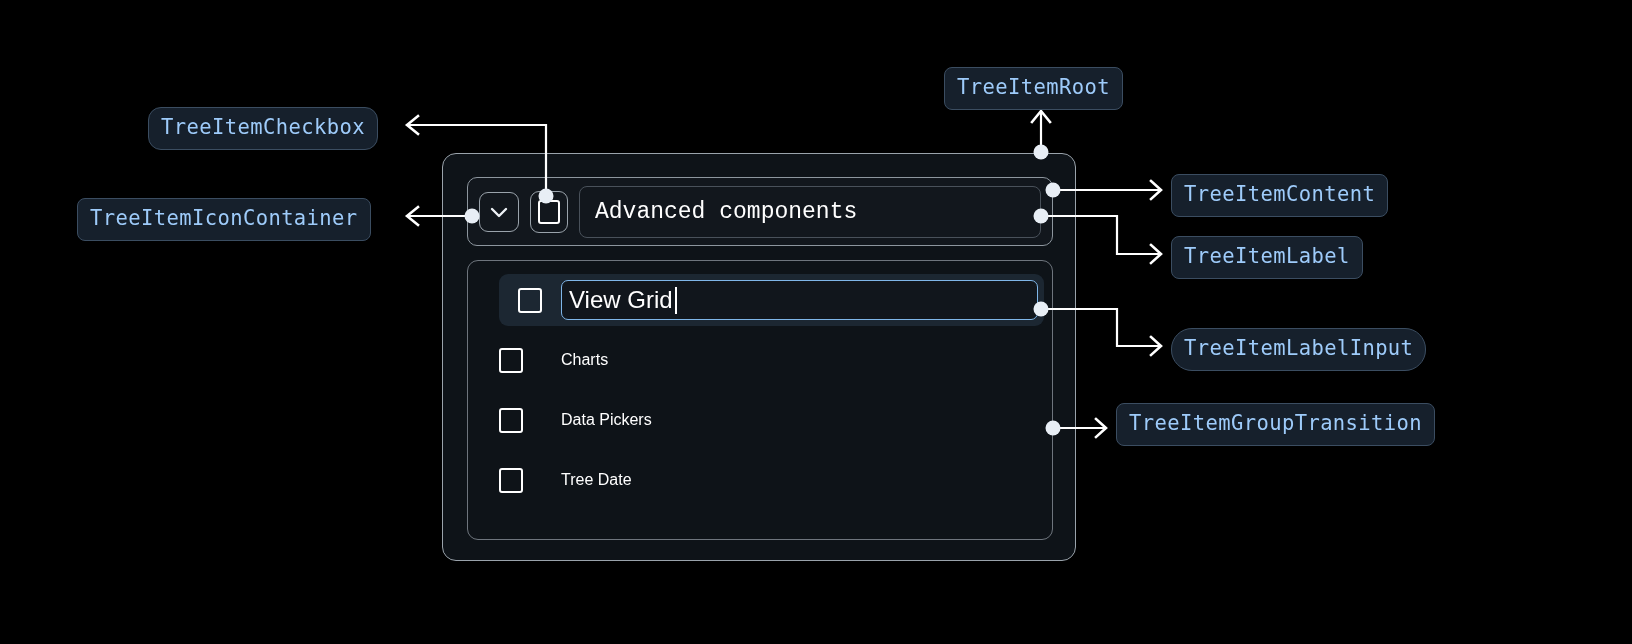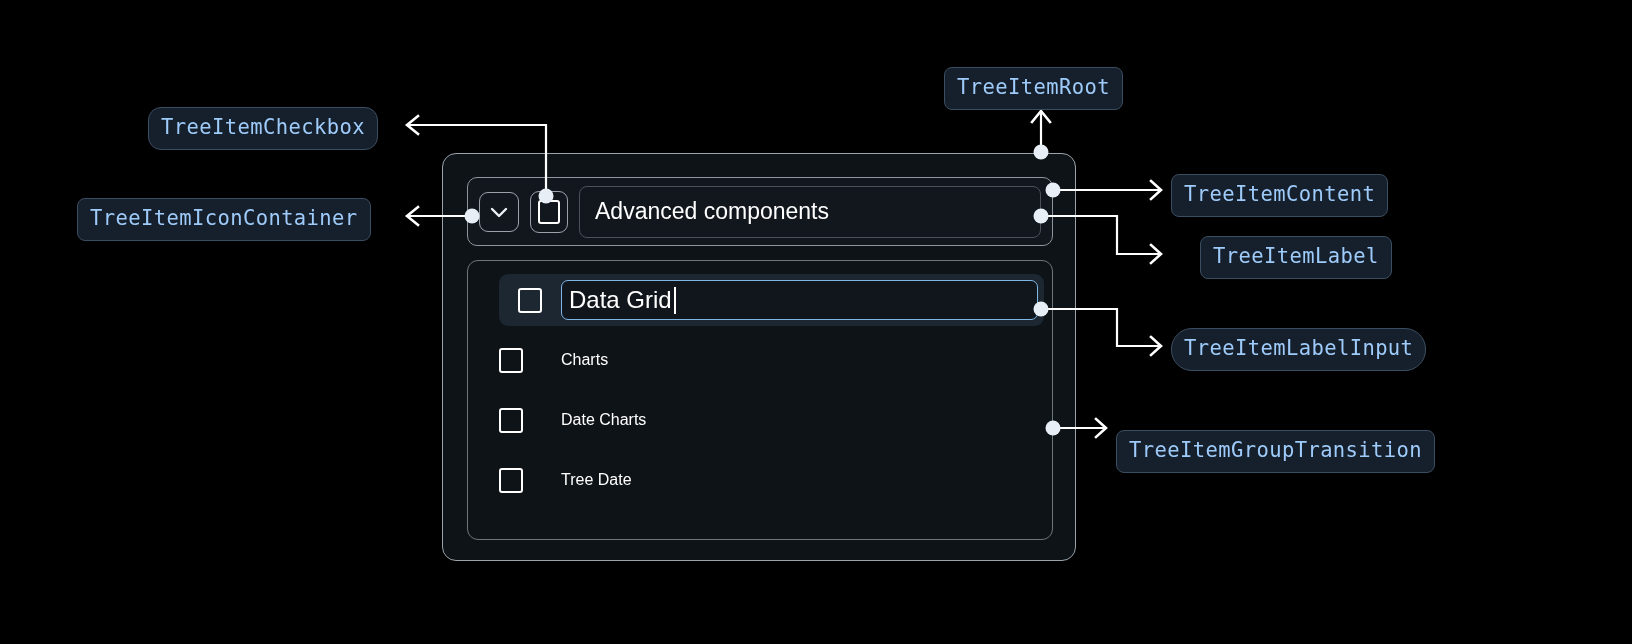--- a/index.html
+++ b/index.html
@@ -71,20 +71,21 @@
     width: 586px;
     height: 69px;
     box-sizing: border-box;
     background: #12171d;
     border: 1.5px solid #8d969e;
     border-radius: 10px;
     display: flex;
     align-items: center;
     padding: 0 11px;
     gap: 11px;
+    font-family: Liberation Mono, monospace;
   }
 
   .icon-container {
     box-sizing: border-box;
     width: 40px;
     height: 40px;
     flex: 0 0 40px;
     border: 1.5px solid #9aa3ab;
     border-radius: 9px;
     display: flex;
@@ -255,25 +256,25 @@
   </svg>
 
   <div class="pill" style="left:148px; top:107px;border-radius:13px;">TreeItemCheckbox</div>
 
   <div class="pill" style="left:944px; top:67px;">TreeItemRoot</div>
 
   <div class="pill" style="left:77px; top:198px;">TreeItemIconContainer</div>
 
   <div class="pill" style="left:1171px; top:174px;">TreeItemContent</div>
 
-  <div class="pill" style="left:1171px; top:236px;margin-left:29px;">TreeItemLabel</div>
+  <div class="pill" style="left:1171px; top:236px;">TreeItemLabel</div>
 
   <div class="pill" style="left:1171px; top:328px;border-radius:21px;">TreeItemLabelInput</div>
 
-  <div class="pill" style="left:1116px; top:430px;">TreeItemGroupTransition</div>
+  <div class="pill" style="left:1116px; top:403px;">TreeItemGroupTransition</div>
 
   <div id="tree-root">
 
     <div id="tree-content">
 
       <div class="icon-container">
         <span>
           <svg width="26" height="26" viewBox="0 0 26 26" fill="none" stroke="#eef2f6" stroke-width="2.4" stroke-linecap="round" stroke-linejoin="round">
             <path d="M6 10 L13 17 L20 10"></path>
           </svg>
@@ -289,37 +290,37 @@
       </div>
     </div>
 
     <div id="tree-group">
 
       <div class="child-row selected">
         <span class="child-check-wrap">
           <span class="child-checkbox"></span>
         </span>
         <div id="label-input">
-          <span>Data Grid</span>
+          <span>View Grid</span>
             <span class="caret"></span>
         </div>
       </div>
 
       <div class="child-row">
         <span class="child-check-wrap">
           <span class="child-checkbox"></span>
         </span>
         <span class="child-label">Charts</span>
       </div>
 
       <div class="child-row">
         <span class="child-check-wrap">
           <span class="child-checkbox"></span>
         </span>
-        <span class="child-label">Date Charts</span>
+        <span class="child-label">Data Pickers</span>
       </div>
 
       <div class="child-row">
         <span class="child-check-wrap">
           <span class="child-checkbox"></span>
         </span>
         <span class="child-label">Tree Date</span>
       </div>
 
     </div>

